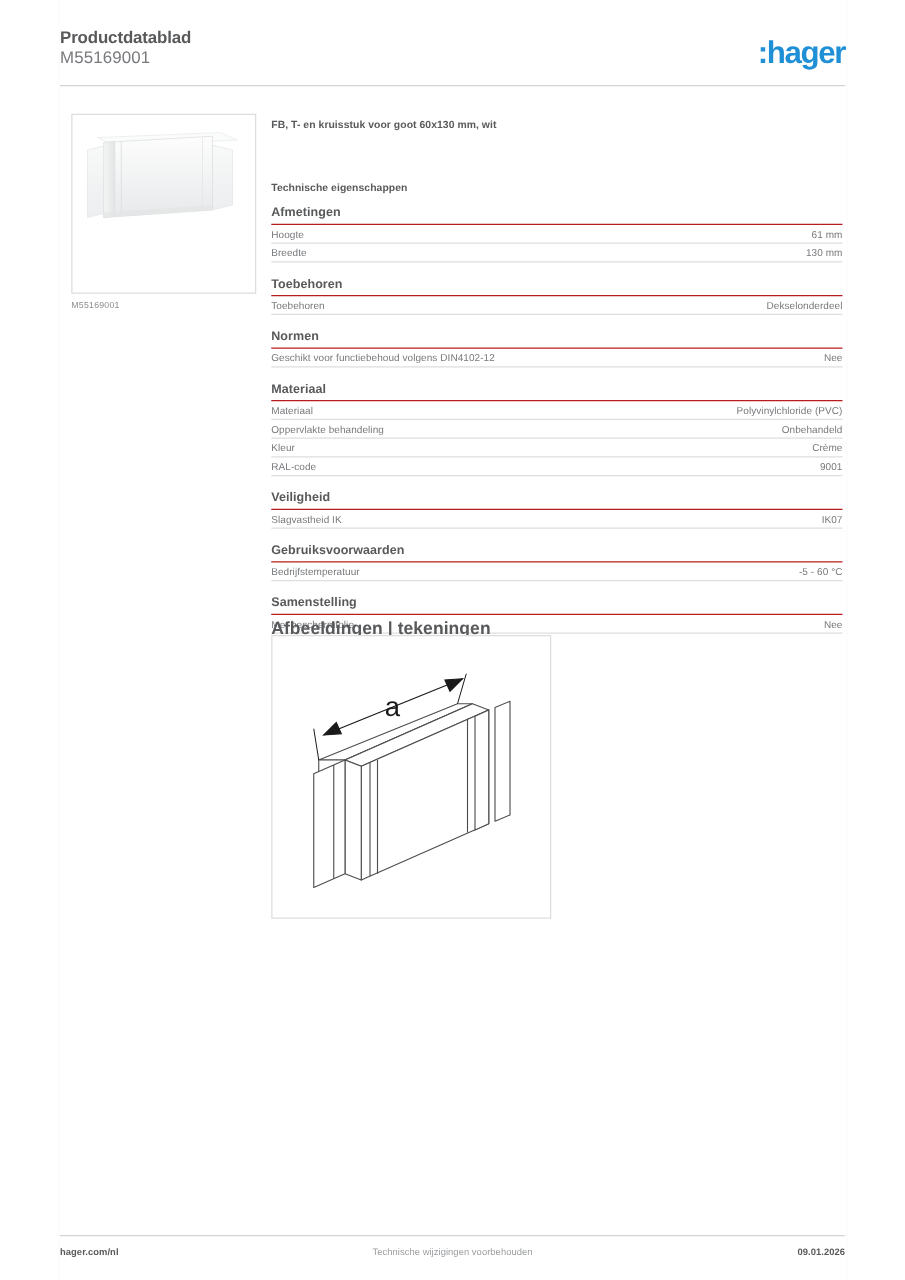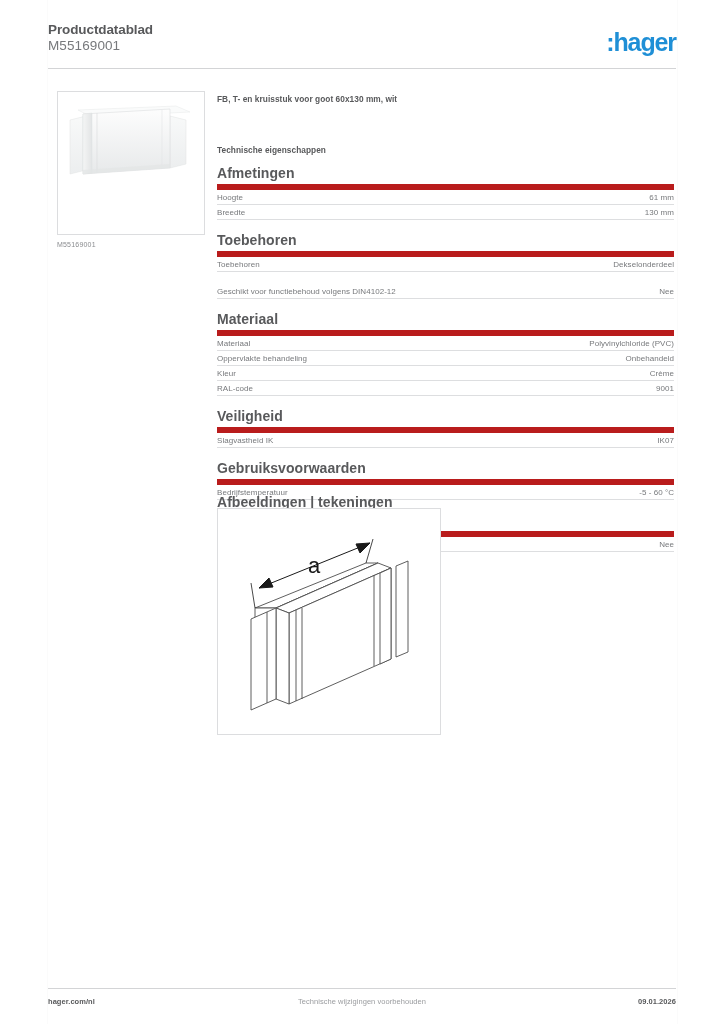--- a/index.html
+++ b/index.html
@@ -119,25 +119,25 @@
   .tech-heading {
     margin-bottom: 10px;
   }
   .group {
     margin-top: 12px;
   }
   .group:first-of-type {
     margin-top: 0;
   }
   .group-title {
-    font-size: 14px;
+    font-size: 10px;
     font-weight: bold;
     color: #58595b;
     padding-bottom: 3px;
-    border-bottom: 6px solid #b91c1c;
+    border-bottom: 1px solid #b91c1c;
     letter-spacing: 0.05px;
   }
   .row {
     display: flex;
     justify-content: space-between;
     align-items: baseline;
     border-bottom: 1px solid #dddee0;
     padding: 3px 0 2px 0;
     font-size: 8px;
     line-height: 9px;
@@ -296,20 +296,21 @@
           </div>
         </div>
         <div class="group">
           <div class="group-title">Toebehoren</div>
           <div class="row">
             <div class="row-label">Toebehoren</div>
             <div class="row-value">Dekselonderdeel</div>
           </div>
         </div>
         <div class="group">
+          <div class="group-title">Normen</div>
           <div class="row">
             <div class="row-label">Geschikt voor functiebehoud volgens DIN4102-12</div>
             <div class="row-value">Nee</div>
           </div>
         </div>
         <div class="group">
           <div class="group-title">Materiaal</div>
           <div class="row">
             <div class="row-label">Materiaal</div>
             <div class="row-value">Polyvinylchloride (PVC)</div>

